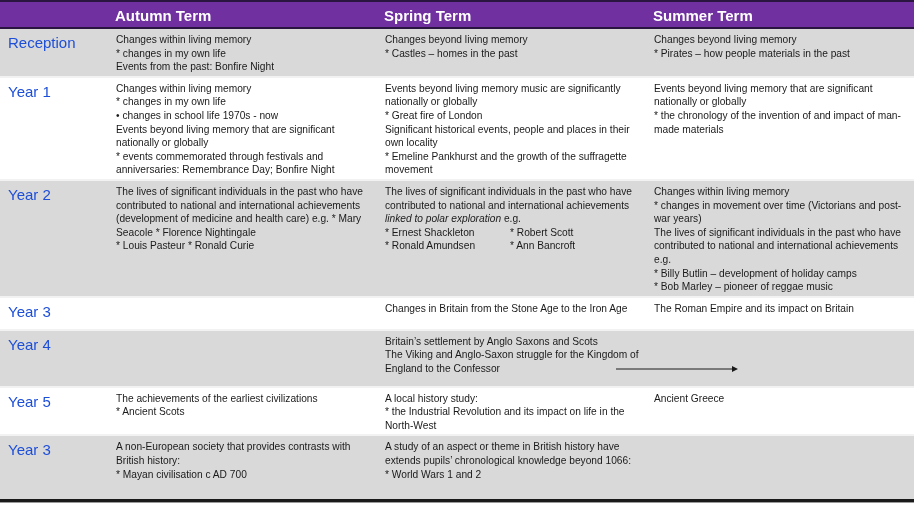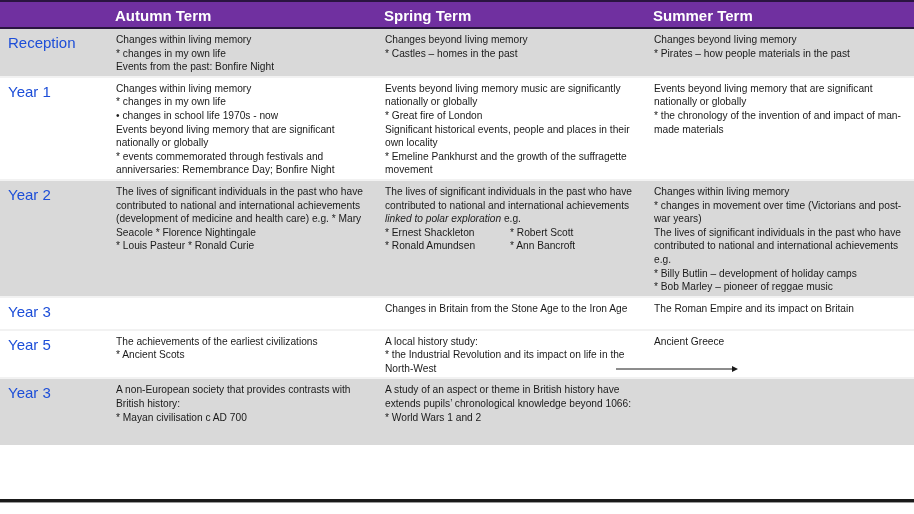--- a/index.html
+++ b/index.html
@@ -110,20 +110,29 @@
     <td class="year">Year 3</td>
     <td class="cell"></td>
     <td class="cell">
       <span class="line b">Changes in Britain from the Stone Age to the Iron Age</span>
     </td>
     <td class="cell">
       <span class="line b">The Roman Empire and its impact on Britain</span>
     </td>
   </tr>
 
+  <tr class="row-grey row-sep" style="height:57px">
+    <td class="year">Year 4</td>
+    <td class="cell"></td>
+    <td class="cell">
+      <span class="line b">Britain’s settlement by Anglo Saxons and Scots</span>
+      <span class="line b">The Viking and Anglo-Saxon struggle for the Kingdom of England to the Confessor</span>
+    </td>
+    <td class="cell"></td>
+  </tr>
 
   <tr class="row-white row-sep" style="height:34px">
     <td class="year">Year 5</td>
     <td class="cell">
       <span class="line b">The achievements of the earliest civilizations</span>
       <span class="line">* Ancient Scots</span>
     </td>
     <td class="cell">
       <span class="line b">A local history study:</span>
       <span class="line">* the Industrial Revolution and its impact on life in the North-West</span>

